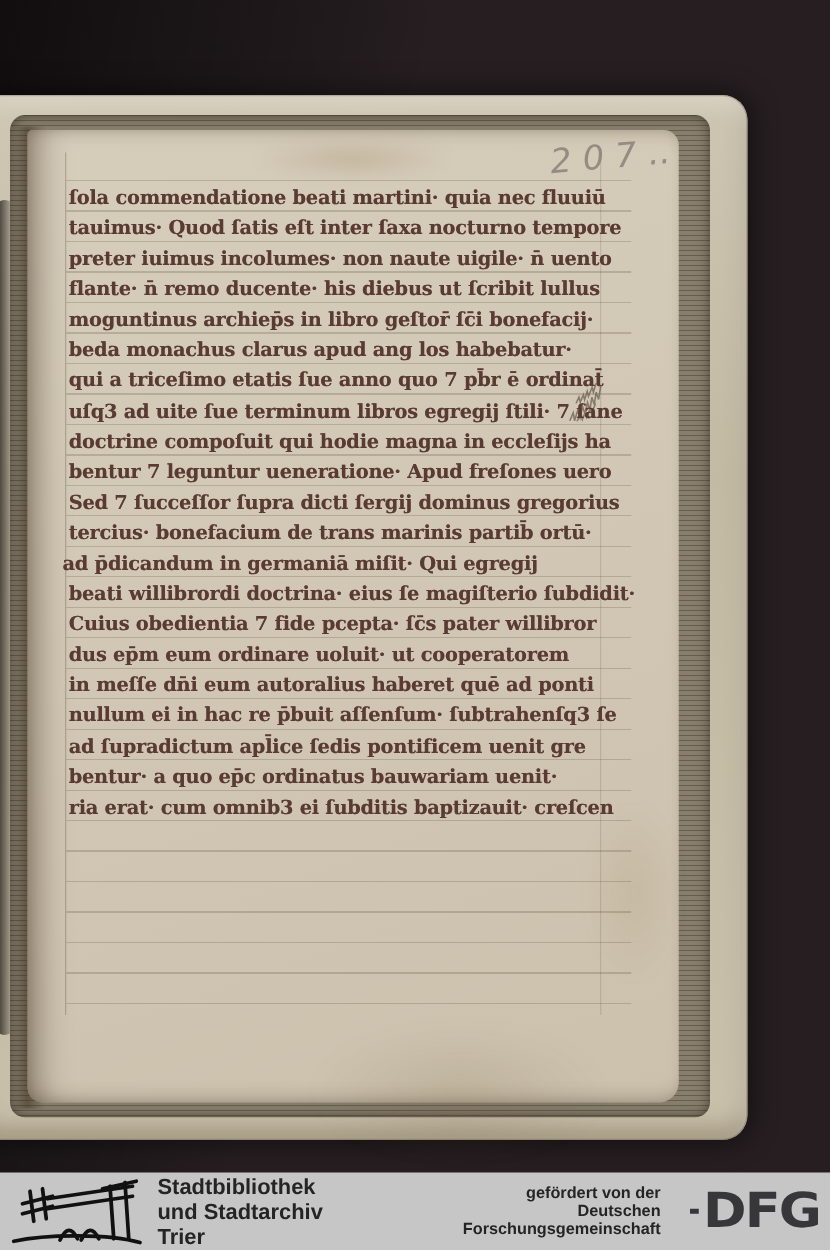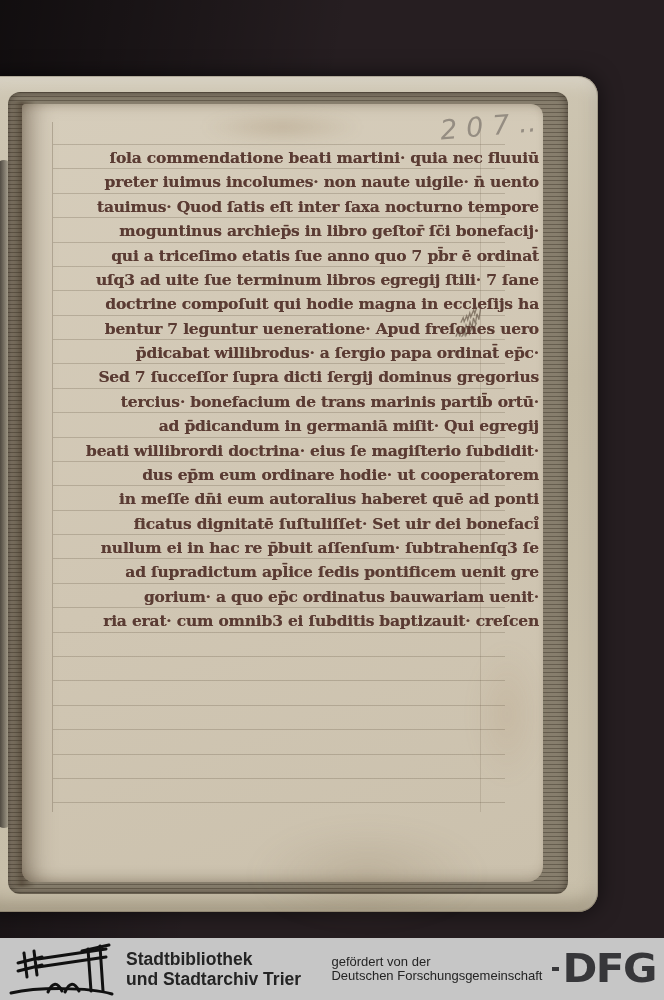--- a/index.html
+++ b/index.html
@@ -38,37 +38,37 @@
   .ruling{position:absolute;left:31px;top:40px;width:452px;height:660px;pointer-events:none;
           background-image:repeating-linear-gradient(to bottom, rgba(105,92,72,.28) 0 1px, rgba(0,0,0,0) 1px 24.38px);}
   .vline{position:absolute;top:18px;width:1px;height:690px;background:rgba(105,92,72,.33);pointer-events:none;}
   .vline-left{left:30px;}
   .vline-right{left:458px;opacity:.6;}
   
   .textblock{position:absolute;left:33px;top:42px;width:484px;
              font:700 15.5px/24.38px "DejaVu Serif", serif;
              color:#5a3b33;letter-spacing:-0.2px;
              text-shadow:0 0 .5px rgba(90,55,45,.6);}
-  .ms-line{white-space:nowrap;text-align:right;}
+  .ms-line{white-space:nowrap;}
   .ms-line:nth-child(13){margin-left:-5px;}
   
   .folio{position:absolute;left:418px;top:6px;transform:rotate(-5deg);
          font:italic 400 27px "DejaVu Sans", sans-serif;color:#8b8379;
          letter-spacing:9px;opacity:.85;}
   
   .scribble{position:absolute;left:424px;top:198px;transform:rotate(-28deg);opacity:.75;}
   
   .footer{position:absolute;left:0;bottom:0;width:664px;height:62px;background:#c6c6c6;
           display:flex;align-items:center;justify-content:space-between;
           font-family:"Liberation Sans", sans-serif;}
   .brand-left{display:flex;align-items:center;margin-left:8px;}
   .library-logo{flex:0 0 auto;}
   .library-text{margin-left:12px;font-size:17.5px;font-weight:bold;color:#242424;line-height:20px;}
   .brand-right{display:flex;align-items:center;margin-right:8px;}
-  .funding-text{font-size:13px;font-weight:normal;color:#242424;line-height:14.5px;margin-right:10px;}
+  .funding-text{text-align:right;font-size:13px;font-weight:bold;color:#242424;line-height:14.5px;margin-right:24px;}
   .dfg-wrap{display:flex;align-items:center;}
   .dfg-tick{width:7px;height:4px;background:#37373a;margin-right:3px;}
   .dfg-logo{font:800 42px "DejaVu Sans", sans-serif;color:#37373a;letter-spacing:-1.5px;
             transform:scaleY(.92);line-height:1;}
 </style>
 </head>
 <body>
 
 <div class="stage">
 
@@ -91,38 +91,39 @@
       <svg class="scribble" width="54" height="30" viewBox="0 0 54 30">
         <g fill="none" stroke="#6f6152" stroke-width="1.3" stroke-linecap="round">
           <path d="M3 24 l5 -4 l-2 6 l6 -6 l-1 6 l6 -7 l-1 6 l6 -7 l-1 6 l6 -8 l-1 6 l6 -8 l-1 6 l6 -8"></path>
           <path d="M8 27 l5 -3 l-1 4 l5 -4 l-1 4 l6 -5 l-1 4 l6 -5"></path>
           <path d="M14 14 l4 -3 l-1 4 l5 -4 l-1 4 l5 -5 l-1 4 l6 -5 l-1 4 l5 -5"></path>
         </g>
       </svg>
 
       <div class="textblock">
         <div class="ms-line">ſola commendatione beati martini· quia nec fluuiū</div>
+        <div class="ms-line">tauimus· Quod ſatis eſt inter ſaxa nocturno tempore</div>
         <div class="ms-line">preter iuimus incolumes· non naute uigile· n̄ uento</div>
-        <div class="ms-line">tauimus· Quod ſatis eſt inter ſaxa nocturno tempore</div>
+        <div class="ms-line">flante· n̄ remo ducente· his diebus ut ſcribit lullus</div>
         <div class="ms-line">moguntinus archiep̄s in libro geſtor̄ ſc̄i bonefacij·</div>
+        <div class="ms-line">beda monachus clarus apud ang los habebatur·</div>
         <div class="ms-line">qui a triceſimo etatis ſue anno quo 7 pb̄r ē ordinat̄</div>
         <div class="ms-line">uſq3 ad uite ſue terminum libros egregij ſtili· 7 ſane</div>
         <div class="ms-line">doctrine compoſuit qui hodie magna in eccleſijs ha</div>
         <div class="ms-line">bentur 7 leguntur ueneratione· Apud freſones uero</div>
-        <div class="ms-line">p̄dicabat willibrodus· a ſergio papa ordinat̄ ep̄c·</div>
         <div class="ms-line">Sed 7 ſucceſſor ſupra dicti ſergij dominus gregorius</div>
         <div class="ms-line">tercius· bonefacium de trans marinis partib̄ ortū·</div>
         <div class="ms-line">ad p̄dicandum in germaniā miſit· Qui egregij</div>
         <div class="ms-line">beati willibrordi doctrina· eius ſe magiſterio ſubdidit·</div>
-        <div class="ms-line">dus ep̄m eum ordinare hodie· ut cooperatorem</div>
+        <div class="ms-line">Cuius obedientia 7 fide pcepta· ſc̄s pater willibror</div>
+        <div class="ms-line">dus ep̄m eum ordinare uoluit· ut cooperatorem</div>
         <div class="ms-line">in meſſe dn̄i eum autoralius haberet quē ad ponti</div>
-        <div class="ms-line">ficatus dignitatē ſuſtuliſſet· Set uir dei bonefaci̊</div>
         <div class="ms-line">nullum ei in hac re p̄buit aſſenſum· ſubtrahenſq3 ſe</div>
         <div class="ms-line">ad ſupradictum apl̄ice ſedis pontificem uenit gre</div>
-        <div class="ms-line">gorium· a quo ep̄c ordinatus bauwariam uenit·</div>
+        <div class="ms-line">bentur· a quo ep̄c ordinatus bauwariam uenit·</div>
         <div class="ms-line">ria erat· cum omnib3 ei ſubditis baptizauit· creſcen</div>
       </div>
     </div>
   </div>
 
   <div class="footer">
     <div class="brand-left">
       <svg class="library-logo" width="106" height="58" viewBox="0 0 106 58">
         <g fill="none" stroke="#111" stroke-width="3" stroke-linecap="round" stroke-linejoin="round">
           <path d="M3 53 C 30 47, 80 47, 104 54"></path>

